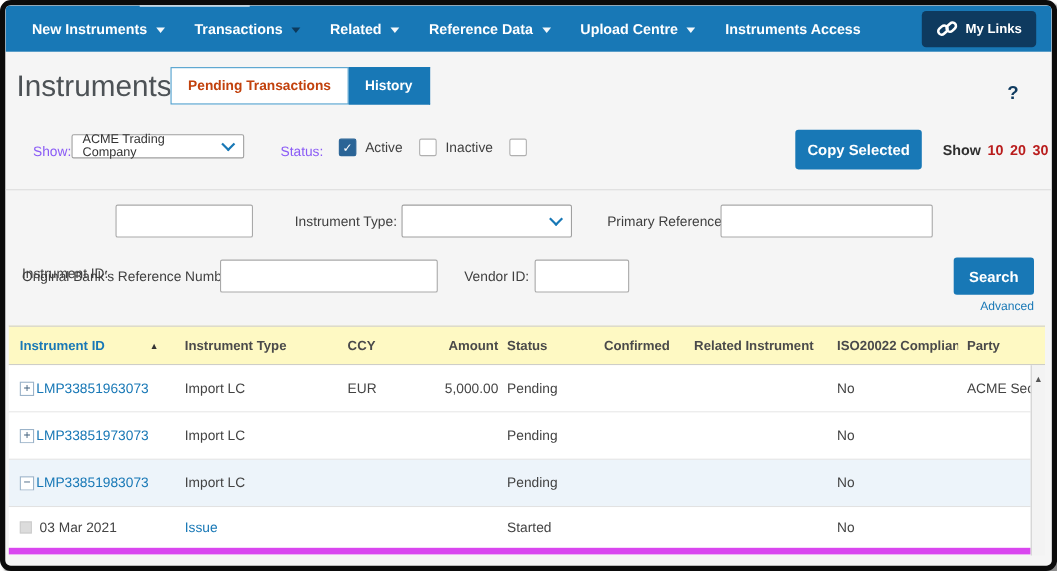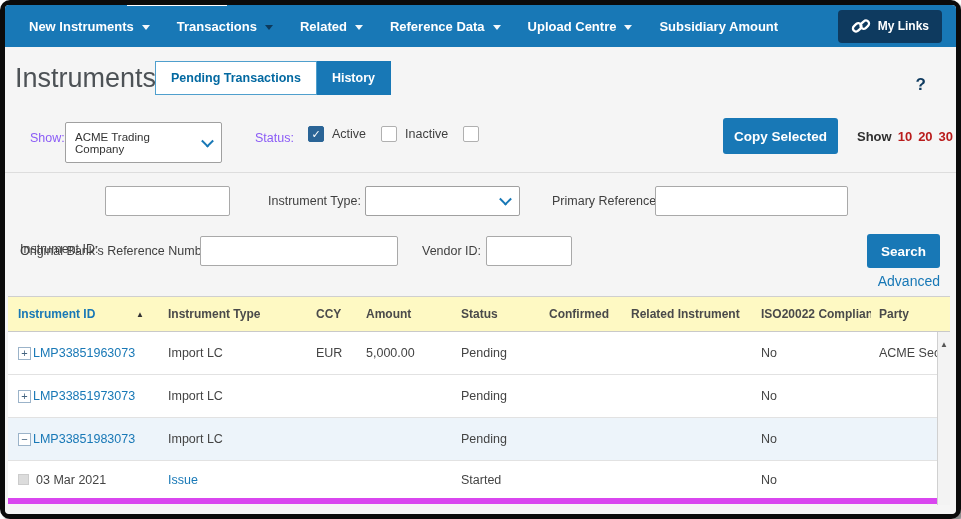--- a/index.html
+++ b/index.html
@@ -17,30 +17,30 @@
   .topnav { position:absolute; top:0; left:0; right:0; height:42px; background:#1878b6; display:flex; align-items:center; padding:0 14px 0 24px; z-index:5; }
   .nav-items { display:flex; align-items:center; gap:27px; }
   .nav-item { display:flex; align-items:center; color:#fff; font-size:13px; font-weight:bold; cursor:pointer; white-space:nowrap; }
   .caret { width:0; height:0; border-left:4px solid transparent; border-right:4px solid transparent; border-top:5px solid rgba(255,255,255,0.95); margin-left:8px; margin-top:2px; }
   .caret-dark { border-top-color:#0d3a5c; }
   .my-links { margin-left:auto; background:#0e3a5f; border:none; color:#fff; font-family:inherit; font-size:12px; font-weight:bold; border-radius:4px; height:33px; padding:0 13px; display:flex; align-items:center; gap:7px; cursor:pointer; }
 
   
   .page-title { position:absolute; top:58px; left:10px; font-size:27px; font-weight:300; color:#4d5256; }
   .tabs { position:absolute; top:56px; left:150px; display:flex; height:34px; }
-  .tab { display:flex; align-items:center; padding:0 15px; background:#fff; border:1px solid #4f9fcd; border-left-width:0; font-size:12.5px; font-weight:bold; color:#0369a1; cursor:pointer; white-space:nowrap; }
+  .tab { display:flex; align-items:center; padding:0 15px; background:#fff; border:1px solid #4f9fcd; border-left-width:0; font-size:12.5px; font-weight:bold; color:#c2410c; cursor:pointer; white-space:nowrap; }
   .tab:first-child { border-left-width:1px; }
   .tab.active { background:#1878b6; border-color:#1878b6; color:#fff; }
   .help { position:absolute; top:70px; right:30px; font-size:17px; font-weight:bold; color:#0e3a5f; cursor:pointer; }
 
   
   .flabel { position:absolute; font-size:12.5px; color:#8b5cf6; }
   .lbl-show { top:126px; left:25px; }
   .select { position:absolute; background:#fff; border:1px solid #a0a0a0; border-radius:2px; display:flex; align-items:center; cursor:pointer; }
-  .sel-company { top:117px; left:60px; width:157px; height:41px; font-size:11.5px; color:#333; padding:0 26px 0 9px; }
+  .sel-company { top:117px; left:60px; width:157px; height:22px; font-size:11.5px; color:#333; padding:0 26px 0 9px; }
   .chev { position:absolute; right:9px; top:50%; width:9px; height:9px; border-right:2.5px solid #1878b6; border-bottom:2.5px solid #1878b6; transform:translateY(-70%) rotate(45deg); }
   .lbl-status { top:126px; left:250px; }
   .cb-group { position:absolute; top:121px; left:303px; display:flex; align-items:center; gap:15px; }
   .cb-item { display:flex; align-items:center; gap:8px; cursor:pointer; }
   .cbox { width:16px; height:16px; border:1px solid #b0b0b0; border-radius:2px; background:#fff; display:flex; align-items:center; justify-content:center; font-size:11px; color:#fff; }
   .cbox.checked { background:#2a6496; border-color:#2a6496; }
   .cb-item span.cbl { font-size:12.5px; color:#3f3f3f; }
   .btn-primary { position:absolute; background:#1878b6; color:#fff; border:none; border-radius:3px; font-family:inherit; font-weight:bold; cursor:pointer; }
   .btn-copy { top:113px; left:718px; width:115px; height:36px; font-size:13.5px; }
   .page-size { position:absolute; top:124px; left:852px; font-size:13px; font-weight:bold; color:#2f2f2f; display:flex; gap:6px; }
@@ -49,34 +49,34 @@
 
   
   .slabel { position:absolute; font-size:12.5px; color:#3f3f3f; white-space:nowrap; }
   .tinput { position:absolute; height:30px; border:1px solid #a9a9a9; border-radius:2px; background:#fff; font-family:inherit; font-size:12px; padding:0 6px; }
   .lbl-iid  { top:189px; left:15px;margin-top:48px; }   .in-iid  { top:181px; left:100px; width:125px; }
   .lbl-itype{ top:189px; left:263px; }  .sel-itype{ top:181px; left:360px; width:155px; height:30px; }
   .lbl-pref { top:189px; left:547px; }  .in-pref { top:181px; left:650px; width:193px; }
   .lbl-obrn { top:239px; left:15px; }   .in-obrn { top:231px; left:195px; width:198px; }
   .lbl-vid  { top:239px; left:417px; }  .in-vid  { top:231px; left:481px; width:86px; }
   .btn-search { top:229px; left:862px; width:73px; height:34px; font-size:13.5px; }
-  .advanced { position:absolute; top:268px; right:16px; font-size:14px; color:#1878b6; text-decoration:none; cursor:pointer; }
+  .advanced { position:absolute; top:268px; right:16px; font-size:11px; color:#1878b6; text-decoration:none; cursor:pointer; }
 
   
   .table { position:absolute; top:291px; left:3px; width:942px; }
   .thead { display:flex; height:36px; background:#fef9c3; border-top:1px solid #cfcfcf; border-bottom:1px solid #c9c9c9; align-items:center; }
   .hcell { font-size:12px; font-weight:bold; color:#4a4a4a; padding-left:8px; display:flex; align-items:center; white-space:nowrap; overflow:hidden; }
   .hcell.sorted { color:#1878b6; cursor:pointer; }
   .sort-arrow { margin-left:auto; margin-right:16px; font-size:8px; color:#333; }
   .tbody { width:929px; }
   .trow { display:flex; height:43px; align-items:center; background:#fff; border-bottom:1px solid #e2e2e2; }
   .trow.expanded { background:#edf4fa; }
   .trow:last-child { border-bottom:6px solid #d946ef; }
   .tcell { font-size:12.5px; color:#444; padding-left:8px; white-space:nowrap; overflow:hidden; display:flex; align-items:center; }
-  .col-id{width:152px; padding-left:10px;} .col-type{width:148px;} .col-ccy{width:50px;} .col-amt{width:95px;}
+  .col-id{width:152px; padding-left:10px;} .col-type{width:148px;} .col-ccy{width:50px;} .col-amt{width:95px;justify-content:flex-end;}
   .col-status{width:88px;} .col-conf{width:82px;} .col-rel{width:130px;} .col-iso{width:118px;} .col-party{flex:1;}
   a.rlink { color:#1878b6; text-decoration:none; cursor:pointer; }
   .expander { width:13px; height:13px; border:1px solid #9bb3c9; background:#fff; color:#44637f; font-size:11px; line-height:11px; text-align:center; margin-right:2px; cursor:pointer; flex:none; }
   .rowcheck { width:11px; height:11px; background:#dcdcdc; border:1px solid #cccccc; margin-right:7px; flex:none; }
   .vscroll { position:absolute; top:36px; right:0; width:13px; height:173px; background:#f3f3f3; border-left:1px solid #d0d0d0; cursor:pointer; }
   .vscroll .up { display:block; text-align:center; font-size:8px; color:#555; padding-top:8px; }
 </style>
 </head>
 <body>
 
@@ -100,21 +100,21 @@
           </div>
           <div class="nav-item">
             <span>Reference Data</span>
             <span class="caret"></span>
           </div>
           <div class="nav-item">
             <span>Upload Centre</span>
             <span class="caret"></span>
           </div>
           <div class="nav-item">
-            <span>Subsidiary Amount</span>
+            <span>Instruments Access</span>
           </div>
         </div>
       <button class="my-links">
         <svg width="20" height="16" viewBox="0 0 22 18">
           <g stroke="#ffffff" stroke-width="2.6" fill="none">
             <rect x="1.5" y="7" width="10.5" height="7" rx="3.5" transform="rotate(-42 6.75 10.5)"></rect>
             <rect x="10" y="4" width="10.5" height="7" rx="3.5" transform="rotate(-42 15.25 7.5)"></rect>
           </g>
         </svg>
         <span>My Links</span>

